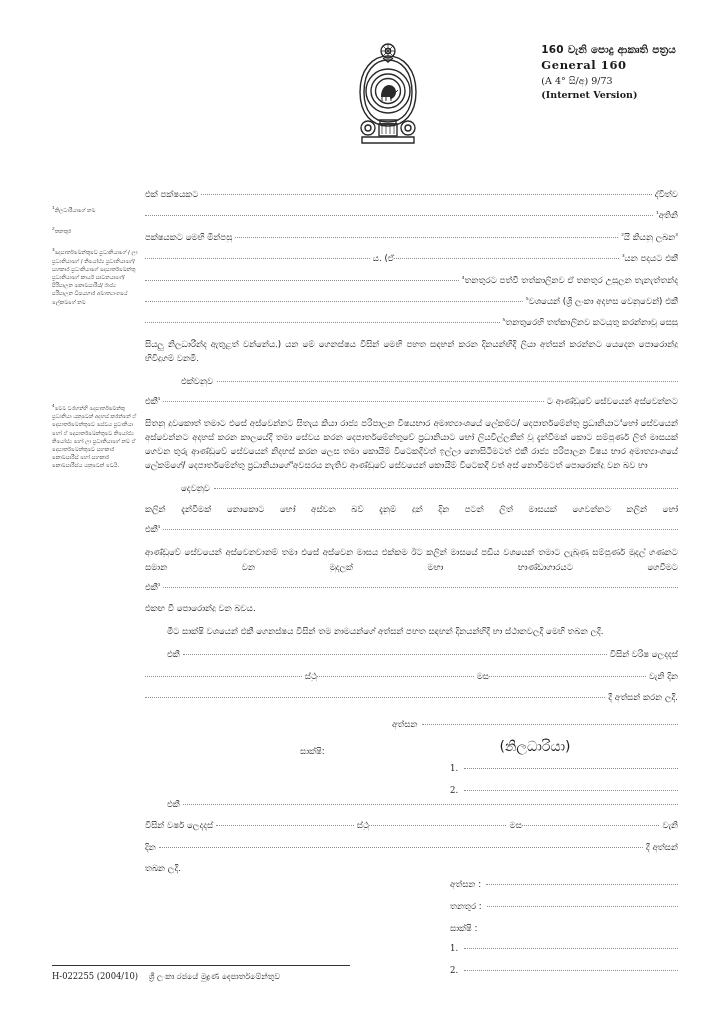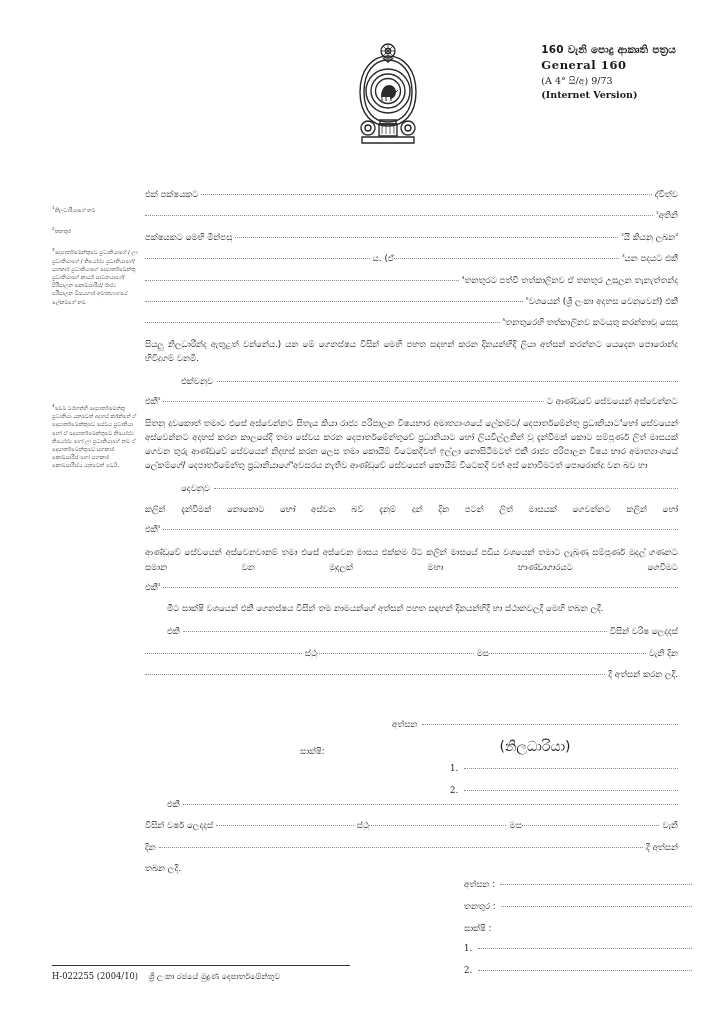--- a/index.html
+++ b/index.html
@@ -332,20 +332,21 @@
       <span class="dots"></span>
     </div>
 
     <div class="justified-spread">ආණ්ඩුවේ සේවයෙන් අස්වෙනවානම් තමා එසේ අස්වෙන මාසය එක්කම ඊට කලින් මාසයේ පඩිය වශයෙන් තමාට ලැබුණු සම්පූර්ණ මුදල් ගණනට සමාන වන මුදලක් මහා භාණ්ඩාගාරයට ගෙවීමට</div>
 
     <div class="row">
       <span class="lbl pre"><span>එකී</span><sup class="sup">1</sup></span>
       <span class="dots"></span>
     </div>
 
+    <div class="para">එකඟ වී පොරොන්දු වන බවය.</div>
 
     <div class="para" style="margin-left:22px;width:calc(100% - 22px);">මීට සාක්ෂි වශයෙන් එකී ගෙනස්ෂය විසින් තම නාමයන්ගේ අත්සන් පහත සඳහන් දිනයන්හිදී හා ස්ථානවලදී මෙහි තබන ලදී.</div>
 
     <div class="row" style="margin-left:22px;width:calc(100% - 22px);">
       <span class="lbl pre">එකී</span>
       <span class="dots"></span>
       <span class="lbl post">විසින් වරිෂ ලෙදදස්</span>
     </div>
 
     <div class="row">
@@ -402,21 +403,21 @@
       <span class="lbl post">වැනි</span>
     </div>
     <div class="row">
       <span class="lbl pre">දින</span>
       <span class="dots"></span>
       <span class="lbl post">දී අත්සන්</span>
     </div>
     <div class="para">තබන ලදී.</div>
   </div>
 
-  <div class="sig-block" style="left:464px; top:878px; width:228px;">
+  <div class="sig-block" style="left:450px; top:878px; width:228px;">
     <div class="sig-row">
       <span class="lbl">අත්සන :</span>
       <span class="dots"></span>
     </div>
     <div class="sig-row">
       <span class="lbl">තනතුර :</span>
       <span class="dots"></span>
     </div>
     <div class="witness-label">සාක්ෂි :</div>
     <div class="numrow">

